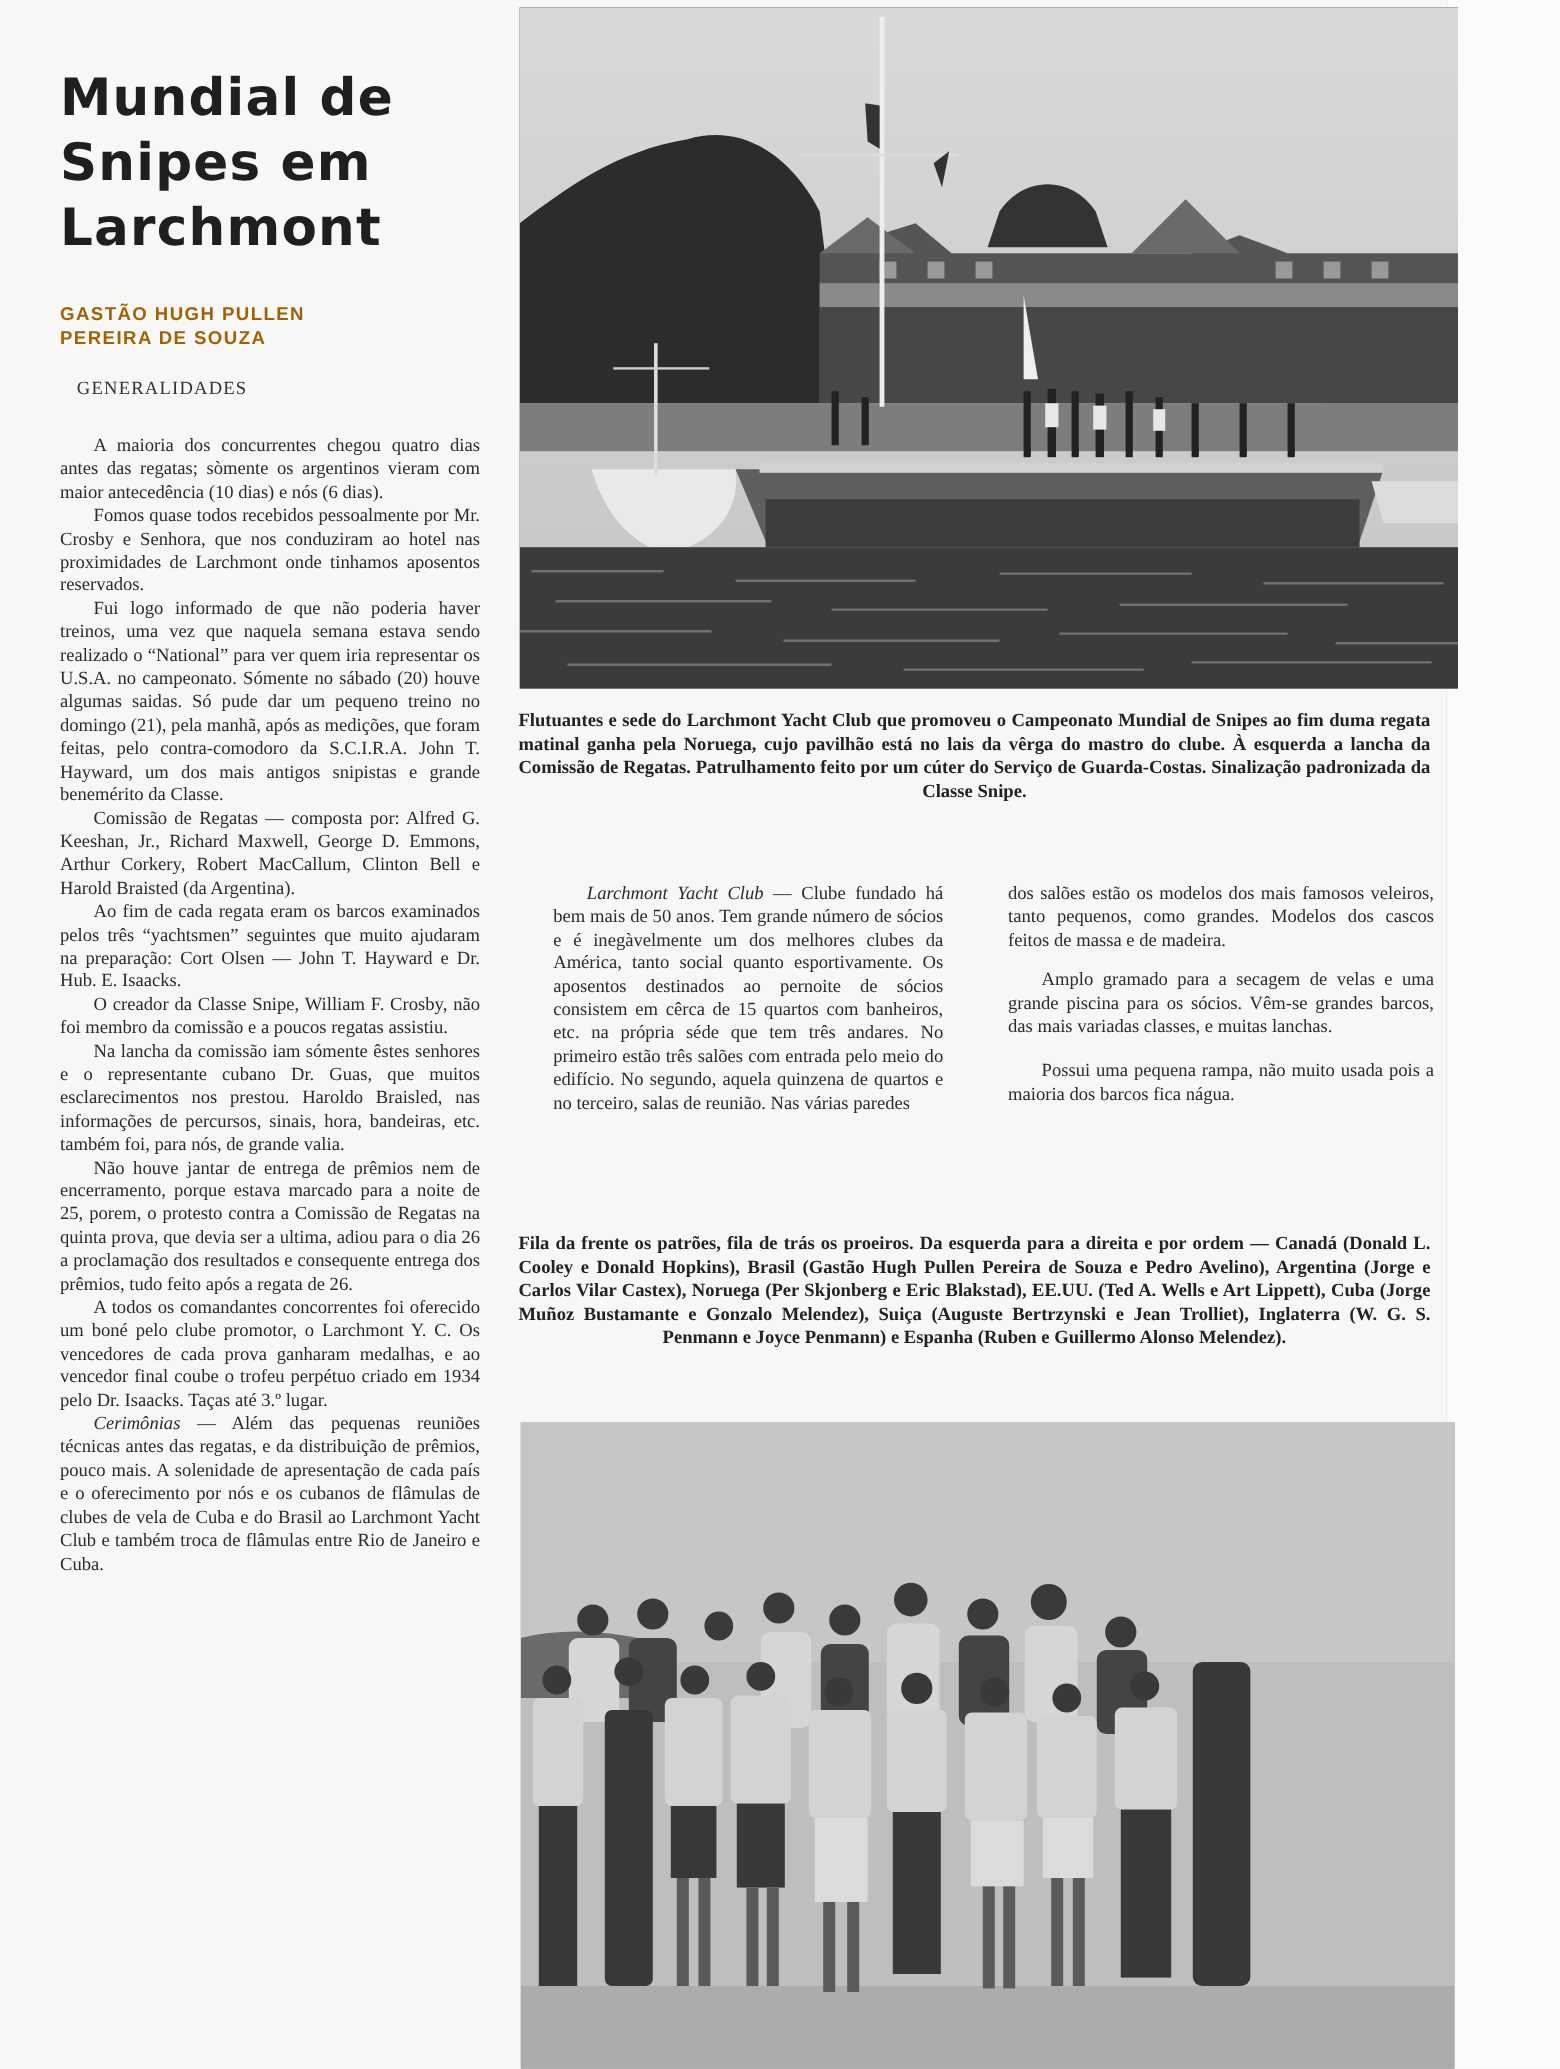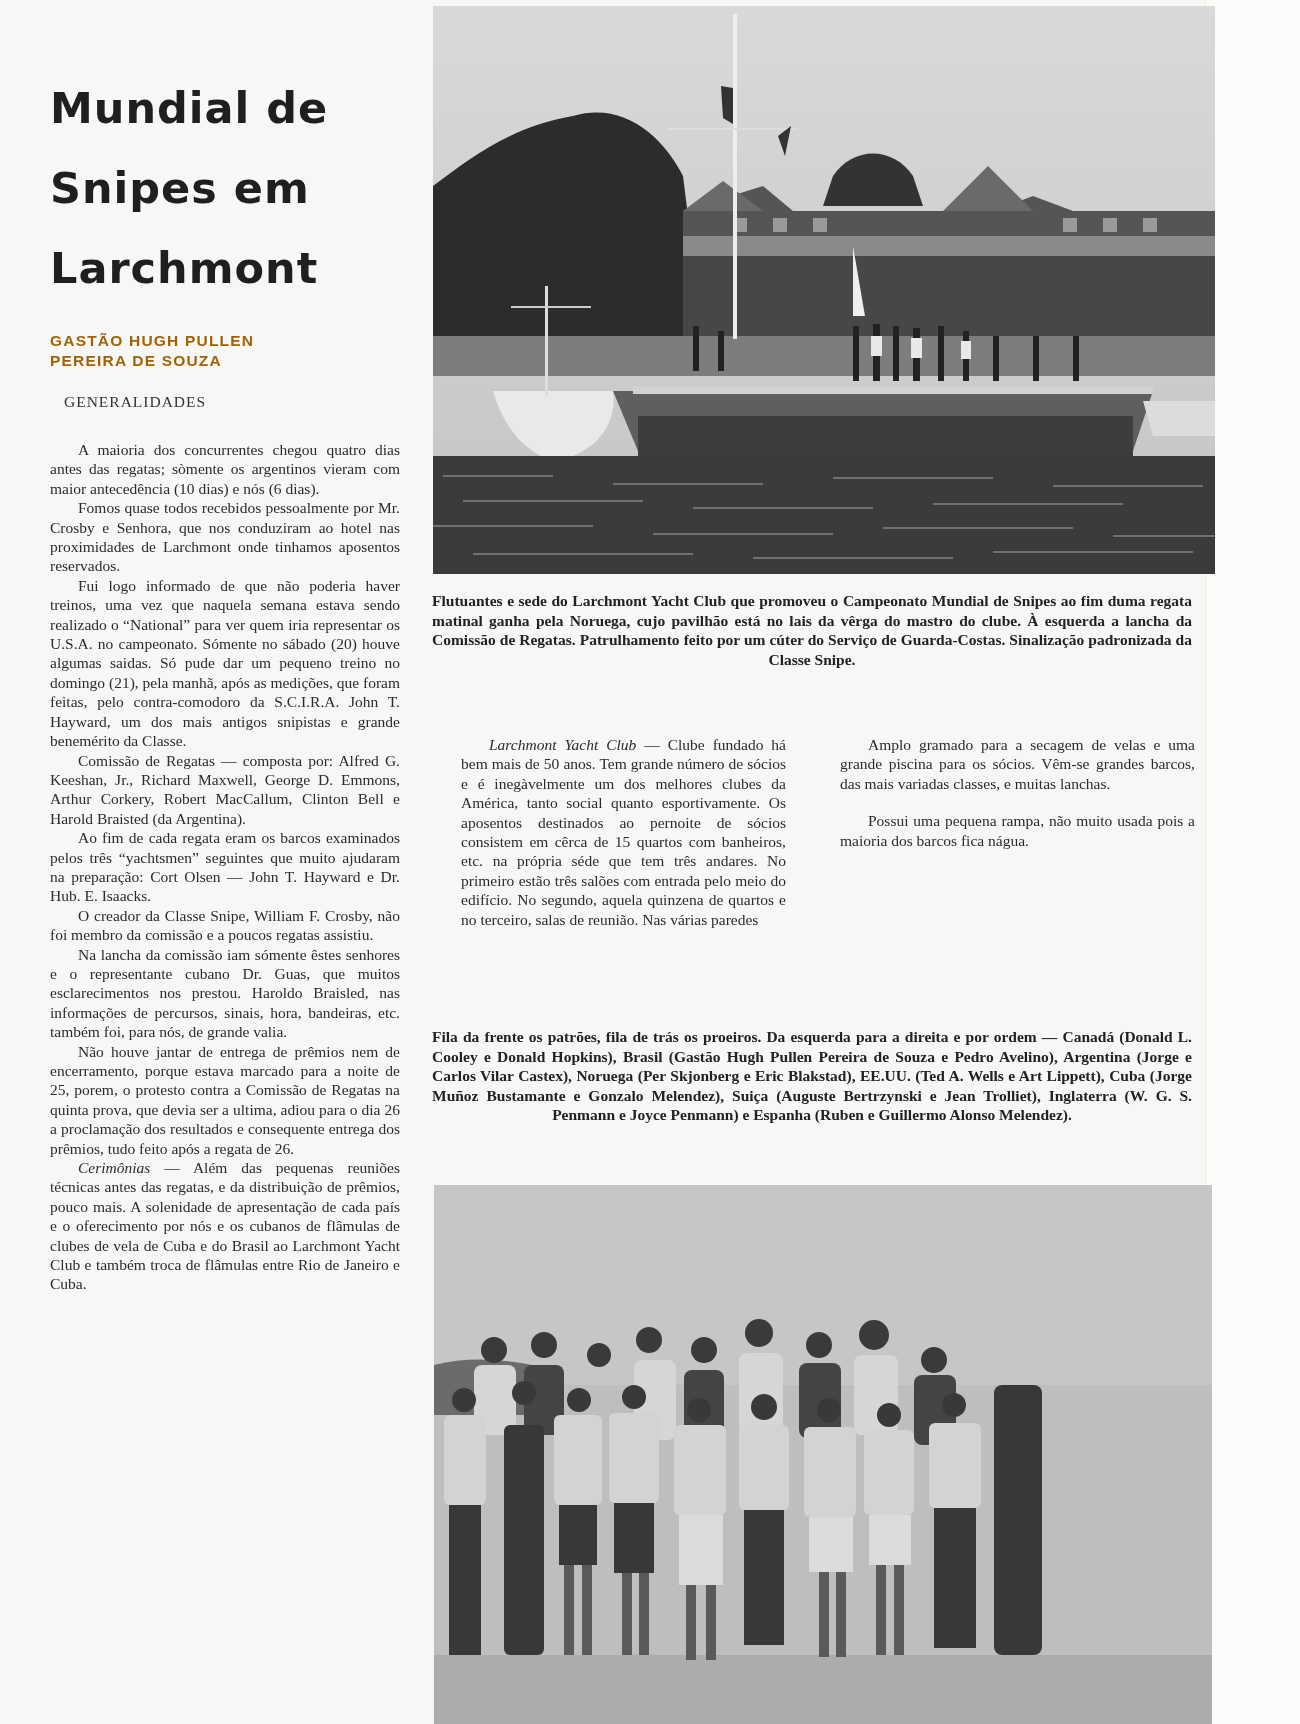--- a/index.html
+++ b/index.html
@@ -9,21 +9,21 @@
     font-family: "DejaVu Serif", serif; color: #2a2a2a;
   }
   .page-edge { position: absolute; left: 1205px; top: 0; width: 95px; height: 1724px; background: #fbfbfa; border-left: 1px solid #ecebe8; }
 
   
   #left-col { position: absolute; left: 50px; top: 55px; width: 350px; }
   #title {
     font-family: "DejaVu Sans", sans-serif; font-weight: bold; font-size: 43px;
     line-height: 54px; letter-spacing: 1px; color: #1f1f1f; margin: 0 0 0 0;
   }
-  #title span { display: block; margin-top: 26px; }
+  #title span { display: block; }
   #byline { margin-top: 36px; font-family: Liberation Sans, sans-serif; font-weight: bold; font-size: 15.5px; letter-spacing: 1.2px; line-height: 20px; color: #a16207; }
   #byline span { display: block; }
   #section-head { margin-top: 22px; text-align: left; font-family: "Liberation Serif", serif; font-size: 15.5px; letter-spacing: 1px; color: #333; padding-left: 14px; }
   #left-body { margin-top: 29px; }
   .para { font-family: "Liberation Serif", serif; font-size: 15.5px; line-height: 19.4px; text-align: justify; text-indent: 28px; margin: 0; color: #2b2b2b; }
   .para i { font-style: italic; }
 
   
   .photo { position: absolute; background: #6e6e6e; overflow: hidden; }
   #photo-top { left: 433px; top: 6px; width: 782px; height: 568px; }
@@ -59,20 +59,21 @@
   <div id="section-head">GENERALIDADES</div>
   <div id="left-body">
     <p class="para">A maioria dos concurrentes chegou quatro dias antes das regatas; sòmente os argentinos vieram com maior antecedência (10 dias) e nós (6 dias).</p>
     <p class="para">Fomos quase todos recebidos pessoalmente por Mr. Crosby e Senhora, que nos conduziram ao hotel nas proximidades de Larchmont onde tinhamos aposentos reservados.</p>
     <p class="para">Fui logo informado de que não poderia haver treinos, uma vez que naquela semana estava sendo realizado o “National” para ver quem iria representar os U.S.A. no campeonato. Sómente no sábado (20) houve algumas saidas. Só pude dar um pequeno treino no domingo (21), pela manhã, após as medições, que foram feitas, pelo contra-comodoro da S.C.I.R.A. John T. Hayward, um dos mais antigos snipistas e grande benemérito da Classe.</p>
     <p class="para">Comissão de Regatas — composta por: Alfred G. Keeshan, Jr., Richard Maxwell, George D. Emmons, Arthur Corkery, Robert MacCallum, Clinton Bell e Harold Braisted (da Argentina).</p>
     <p class="para">Ao fim de cada regata eram os barcos examinados pelos três “yachtsmen” seguintes que muito ajudaram na preparação: Cort Olsen — John T. Hayward e Dr. Hub. E. Isaacks.</p>
     <p class="para">O creador da Classe Snipe, William F. Crosby, não foi membro da comissão e a poucos regatas assistiu.</p>
     <p class="para">Na lancha da comissão iam sómente êstes senhores e o representante cubano Dr. Guas, que muitos esclarecimentos nos prestou. Haroldo Braisled, nas informações de percursos, sinais, hora, bandeiras, etc. também foi, para nós, de grande valia.</p>
     <p class="para">Não houve jantar de entrega de prêmios nem de encerramento, porque estava marcado para a noite de 25, porem, o protesto contra a Comissão de Regatas na quinta prova, que devia ser a ultima, adiou para o dia 26 a proclamação dos resultados e consequente entrega dos prêmios, tudo feito após a regata de 26.</p>
+    <p class="para">A todos os comandantes concorrentes foi oferecido um boné pelo clube promotor, o Larchmont Y. C. Os vencedores de cada prova ganharam medalhas, e ao vencedor final coube o trofeu perpétuo criado em 1934 pelo Dr. Isaacks. Taças até 3.º lugar.</p>
     <p class="para"><i>Cerimônias</i><span> — Além das pequenas reuniões técnicas antes das regatas, e da distribuição de prêmios, pouco mais. A solenidade de apresentação de cada país e o oferecimento por nós e os cubanos de flâmulas de clubes de vela de Cuba e do Brasil ao Larchmont Yacht Club e também troca de flâmulas entre Rio de Janeiro e Cuba.</span></p>
   </div>
 </div>
 
 <div id="photo-top" class="photo">
   <svg width="782" height="568" viewBox="0 0 782 568">
     <defs>
       <linearGradient id="skyT" x1="0" y1="0" x2="0" y2="1">
         <stop offset="0" stop-color="#d9dad8"></stop>
           <stop offset="1" stop-color="#c4c5c2"></stop>
@@ -155,20 +156,21 @@
   </svg>
 </div>
 
 <div id="caption-top" class="caption">Flutuantes e sede do Larchmont Yacht Club que promoveu o Campeonato Mundial de Snipes ao fim duma regata matinal ganha pela Noruega, cujo pavilhão está no lais da vêrga do mastro do clube. À esquerda a lancha da Comissão de Regatas. Patrulhamento feito por um cúter do Serviço de Guarda-Costas. Sinalização padronizada da Classe Snipe.</div>
 
 <div id="mid-col-1" class="mid-col">
   <p class="para"><i>Larchmont Yacht Club</i><span> — Clube fundado há bem mais de 50 anos. Tem grande número de sócios e é inegàvelmente um dos melhores clubes da América, tanto social quanto esportivamente. Os aposentos destinados ao pernoite de sócios consistem em cêrca de 15 quartos com banheiros, etc. na própria séde que tem três andares. No primeiro estão três salões com entrada pelo meio do edifício. No segundo, aquela quinzena de quartos e no terceiro, salas de reunião. Nas várias paredes</span></p>
 </div>
 
 <div id="mid-col-2" class="mid-col">
+  <p class="para" style="text-indent:0">dos salões estão os modelos dos mais famosos veleiros, tanto pequenos, como grandes. Modelos dos cascos feitos de massa e de madeira.</p>
   <p class="para">Amplo gramado para a secagem de velas e uma grande piscina para os sócios. Vêm-se grandes barcos, das mais variadas classes, e muitas lanchas.</p>
   <p class="para spaced">Possui uma pequena rampa, não muito usada pois a maioria dos barcos fica nágua.</p>
 </div>
 
 <div id="caption-bottom" class="caption">Fila da frente os patrões, fila de trás os proeiros. Da esquerda para a direita e por ordem — Canadá (Donald L. Cooley e Donald Hopkins), Brasil (Gastão Hugh Pullen Pereira de Souza e Pedro Avelino), Argentina (Jorge e Carlos Vilar Castex), Noruega (Per Skjonberg e Eric Blakstad), EE.UU. (Ted A. Wells e Art Lippett), Cuba (Jorge Muñoz Bustamante e Gonzalo Melendez), Suiça (Auguste Bertrzynski e Jean Trolliet), Inglaterra (W. G. S. Penmann e Joyce Penmann) e Espanha (Ruben e Guillermo Alonso Melendez).</div>
 
 <div id="photo-bottom" class="photo">
   <svg width="778" height="539" viewBox="0 0 778 539">
     <rect x="0" y="0" width="778" height="539" fill="#cfd0cd"></rect>
     <rect x="0" y="0" width="778" height="200" fill="#d8d9d6"></rect>

